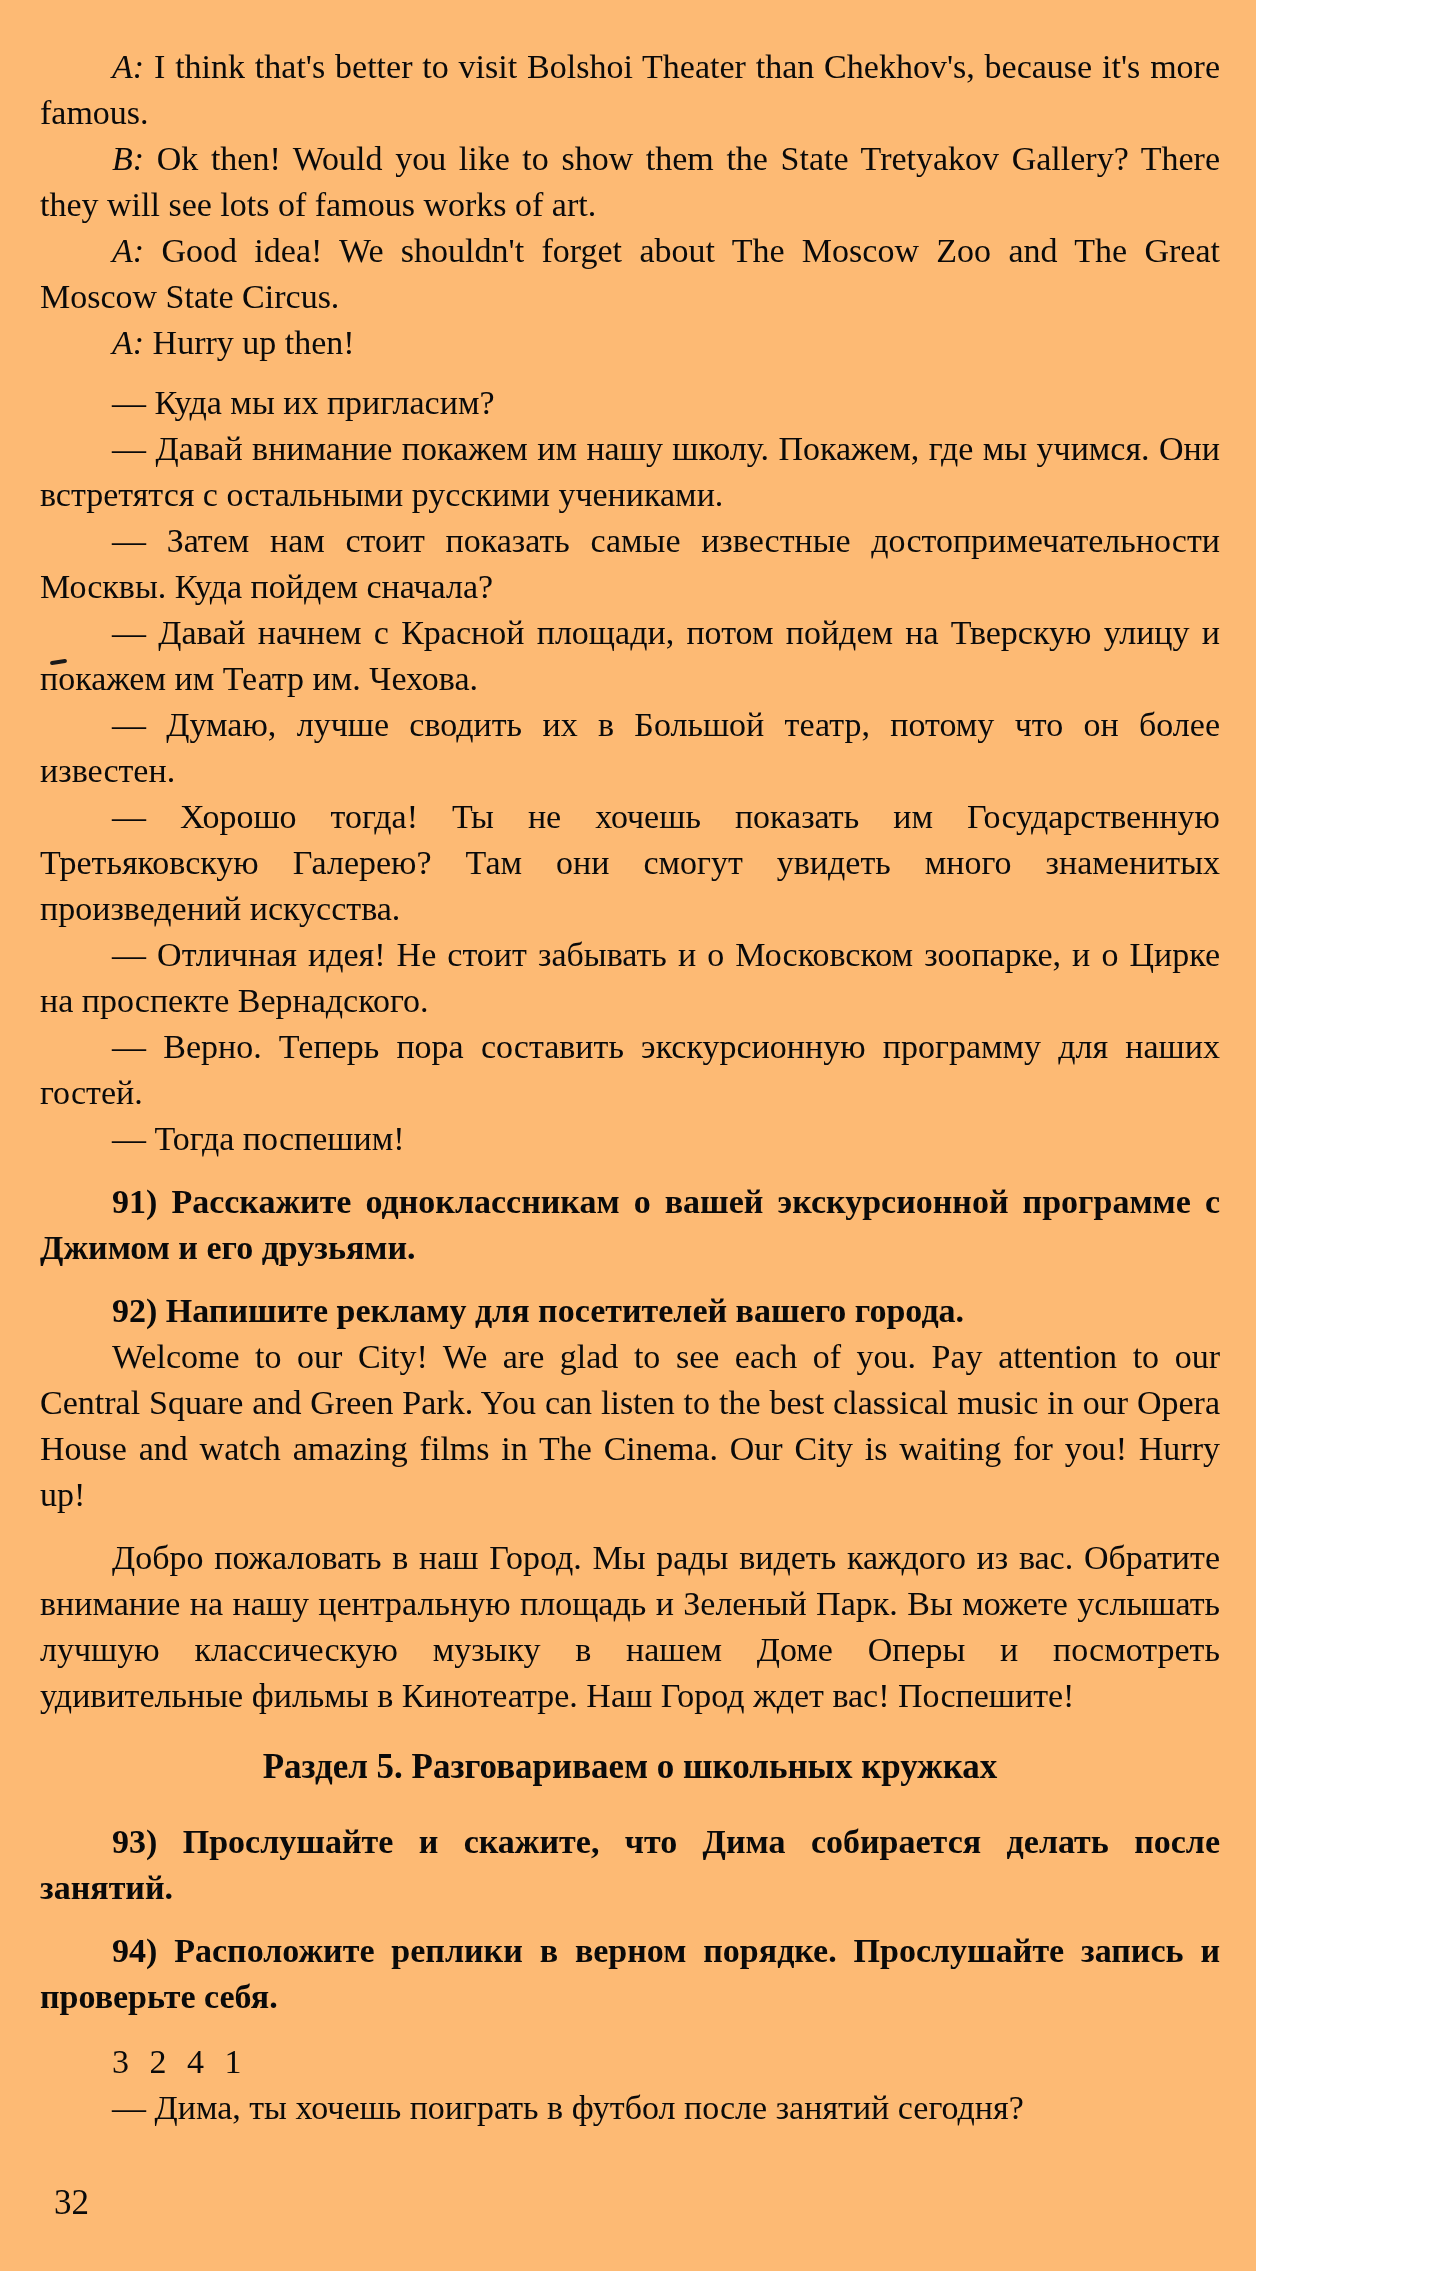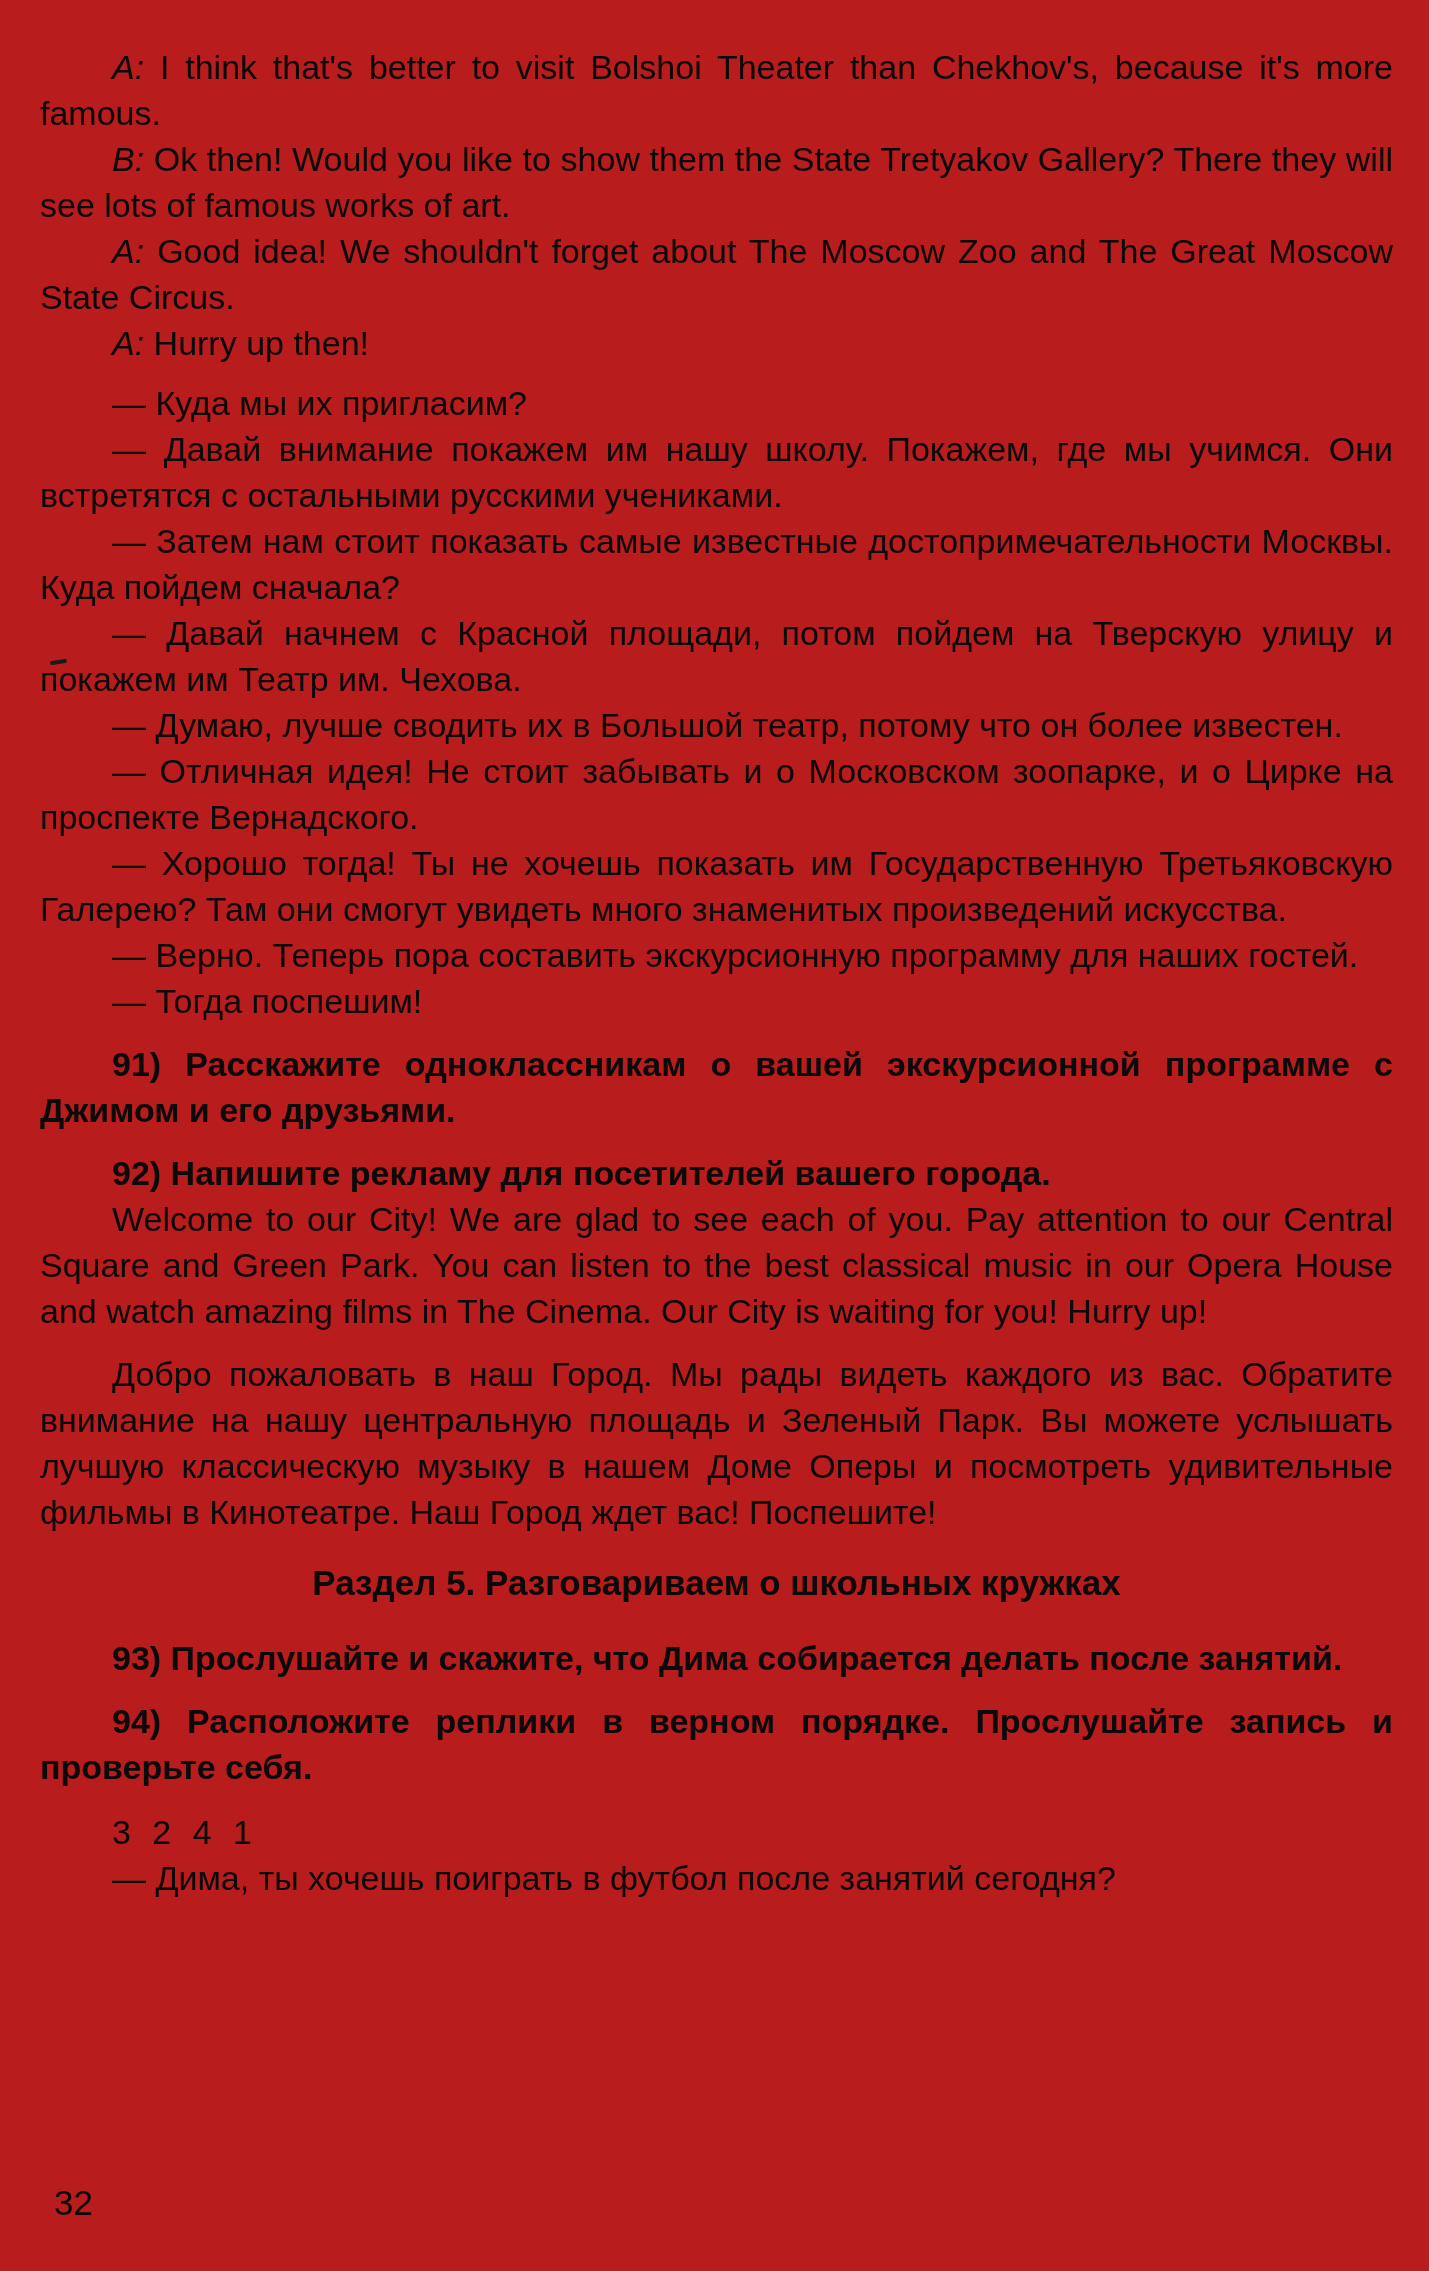--- a/index.html
+++ b/index.html
@@ -2,25 +2,25 @@
 <html><head>
 <meta charset="utf-8">
 <style>
   html, body {
     margin: 0;
     padding: 0;
     background: #ffffff;
   }
   .page {
     position: relative;
-    width: 1429px;
+    width: 1256px;
     height: 2271px;
-    background: #b91c1c;
+    background: #fdba74;
     color: #0a0a0a;
-    font-family: Liberation Sans, sans-serif;
+    font-family: Liberation Serif, serif;
     font-size: 34px;
     line-height: 46px;
     overflow: hidden;
   }
   .text-col {
     position: absolute;
     top: 44px;
     left: 40px;
     right: 36px;
     text-align: justify;
@@ -79,22 +79,22 @@
     <p><span class="speaker">A:</span> <span>I think that's better to visit Bolshoi Theater than Chekhov's, because it's more famous.</span></p>
     <p><span class="speaker">B:</span> <span>Ok then! Would you like to show them the State Tretyakov Gallery? There they will see lots of famous works of art.</span></p>
     <p><span class="speaker">A:</span> <span>Good idea! We shouldn't forget about The Moscow Zoo and The Great Moscow State Circus.</span></p>
     <p><span class="speaker">A:</span> <span>Hurry up then!</span></p>
 
     <p class="gap-sm">— Куда мы их пригласим?</p>
     <p>— Давай внимание покажем им нашу школу. Покажем, где мы учимся. Они встретятся с остальными русскими учениками.</p>
     <p>— Затем нам стоит показать самые известные достопримечательности Москвы. Куда пойдем сначала?</p>
     <p>— Давай начнем с Красной площади, потом пойдем на Тверскую улицу и покажем им Театр им. Чехова.</p>
     <p>— Думаю, лучше сводить их в Большой театр, потому что он более известен.</p>
+    <p>— Хорошо тогда! Ты не хочешь показать им Государственную Третьяковскую Галерею? Там они смогут увидеть много знаменитых произведений искусства.</p>
     <p>— Отличная идея! Не стоит забывать и о Московском зоопарке, и о Цирке на проспекте Вернадского.</p>
-    <p>— Хорошо тогда! Ты не хочешь показать им Государственную Третьяковскую Галерею? Там они смогут увидеть много знаменитых произведений искусства.</p>
     <p>— Верно. Теперь пора составить экскурсионную программу для наших гостей.</p>
     <p>— Тогда поспешим!</p>
 
     <p class="bold gap-md">91) Расскажите одноклассникам о вашей экскурсионной программе с Джимом и его друзьями.</p>
 
     <p class="bold gap-md">92) Напишите рекламу для посетителей вашего города.</p>
     <p>Welcome to our City! We are glad to see each of you. Pay attention to our Central Square and Green Park. You can listen to the best classical music in our Opera House and watch amazing films in The Cinema. Our City is waiting for you! Hurry up!</p>
 
     <p class="gap-md">Добро пожаловать в наш Город. Мы рады видеть каждого из вас. Обратите внимание на нашу центральную площадь и Зеленый Парк. Вы можете услышать лучшую классическую музыку в нашем Доме Оперы и посмотреть удивительные фильмы в Кинотеатре. Наш Город ждет вас! Поспешите!</p>
 

